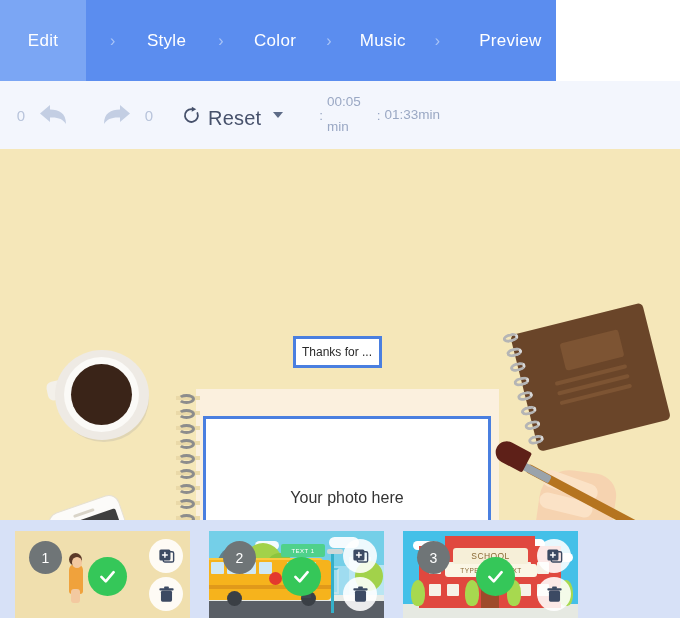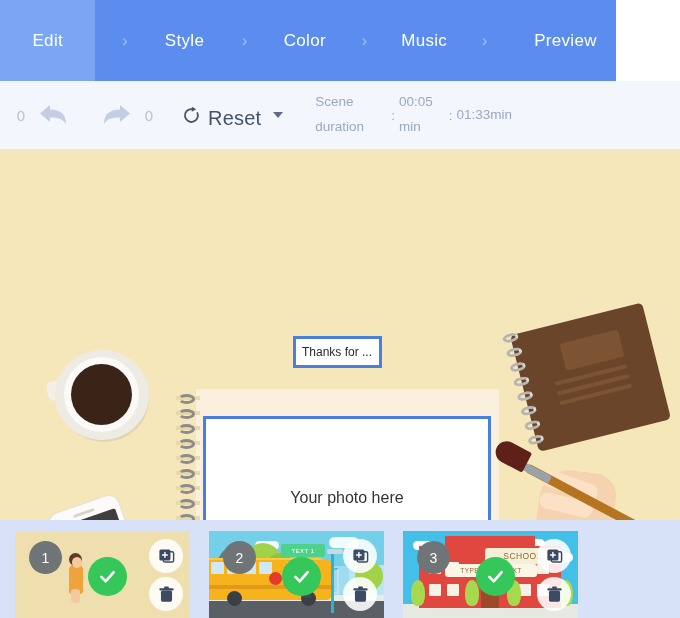--- a/index.html
+++ b/index.html
@@ -7,21 +7,21 @@
     width: 680px; height: 618px;
     font-family: "Liberation Sans", sans-serif;
     background: #ffffff;
     overflow: hidden;
   }
   #app { position: relative; width: 680px; height: 618px; }
 
   
   .topnav {
     position: absolute; left: 0; top: 0;
-    width: 616px; height: 81px;
+    width: 556px; height: 81px;
     background: #5b8def;
     display: flex; align-items: center;
   }
   .nav-tab {
     height: 81px;
     display: flex; align-items: center; justify-content: center;
     color: #ffffff;
     font-size: 17px;
     letter-spacing: .3px;
     user-select: none;
@@ -315,21 +315,21 @@
   .hydrant { position: absolute; left: 93px; bottom: 20px; width: 9px; height: 20px; background: #3f4750; border-radius: 3px 3px 0 0; }
   .shelter { position: absolute; left: 78px; bottom: 24px; width: 52px; height: 26px; border: 2px solid #bfe3ee; border-top-color:#58c3de; }
 
   
   .s-sky { position: absolute; inset: 0; background: #44c0e8; }
   .s-ground { position: absolute; left: 0; bottom: 0; width: 100%; height: 14px; background: #e6e9e2; }
   .s-bldg { position: absolute; left: 16px; bottom: 10px; width: 142px; height: 62px; background: #e0483f; }
   .s-bldg-top { position: absolute; left: 42px; bottom: 68px; width: 90px; height: 14px; background: #e0483f; }
   .s-door { position: absolute; left: 78px; bottom: 10px; width: 18px; height: 26px; background: #9e4a2a; border-radius: 8px 8px 0 0; }
   .s-win { position: absolute; width: 12px; height: 12px; background: #f6f2e7; border-radius: 1px; }
-  .s-banner { position: absolute; left: 50px; top: 17px; width: 75px; height: 16px; background: #f6efd8; border-radius: 3px; display:flex;align-items:center;justify-content:center;margin-left:32px; }
+  .s-banner { position: absolute; left: 50px; top: 17px; width: 75px; height: 16px; background: #f6efd8; border-radius: 3px; display:flex;align-items:center;justify-content:center; }
   .s-banner span { font-size: 8.5px; color: #8a6a36; letter-spacing: .4px; }
   .s-banner2 { position: absolute; left: 42px; top: 33px; width: 92px; height: 13px; background: #fbf6e6; border-radius: 3px; display:flex;align-items:center;justify-content:center; }
   .s-banner2 span { font-size: 6.5px; color: #8a6a36; letter-spacing: .4px; }
   .s-tree { position: absolute; bottom: 12px; width: 14px; height: 26px; background: #a7d94f; border-radius: 50% 50% 40% 40%; }
   .s-cloud { position: absolute; background: #ffffff; border-radius: 8px; }
 
   .person-head { position: absolute; left: 54px; top: 22px; width: 13px; height: 13px; background: #5c3a28; border-radius: 50%; }
   .person-face { position: absolute; left: 57px; top: 26px; width: 10px; height: 11px; background: #f3c9a0; border-radius: 50%; }
   .person-body { position: absolute; left: 54px; top: 33px; width: 14px; height: 30px; background: #f0a23c; border-radius: 6px 6px 3px 3px; }
   .person-leg { position: absolute; left: 56px; top: 58px; width: 9px; height: 14px; background: #f3c9a0; border-radius: 3px; }
@@ -390,24 +390,20 @@
     <div class="reset-group">
       <svg class="reset-ico" viewBox="0 0 20 20">
         <path d="M10 3.2 A6.8 6.8 0 1 0 16.2 7.4" stroke="#46516b" stroke-width="1.9" fill="none" stroke-linecap="round"></path>
         <path d="M10.4 0.8 L15 3.4 L10.2 6.0 Z" fill="#46516b"></path>
       </svg>
       <span class="reset-label">Reset</span>
       <span class="caret-dn"></span>
     </div>
 
     <div class="dur-block" style="margin-left:32px">
-      <div class="dur-lbl">
-        <div>Scene</div>
-        <div>duration</div>
-      </div>
       <div class="dur-colon">:</div>
       <div class="dur-val">
         <div>00:05</div>
         <div>min</div>
       </div>
     </div>
 
     <div class="dur-block" style="margin-left:12px">
       <div class="dur-colon">:</div>
       <div class="dur-val nowrap">01:33min</div>

